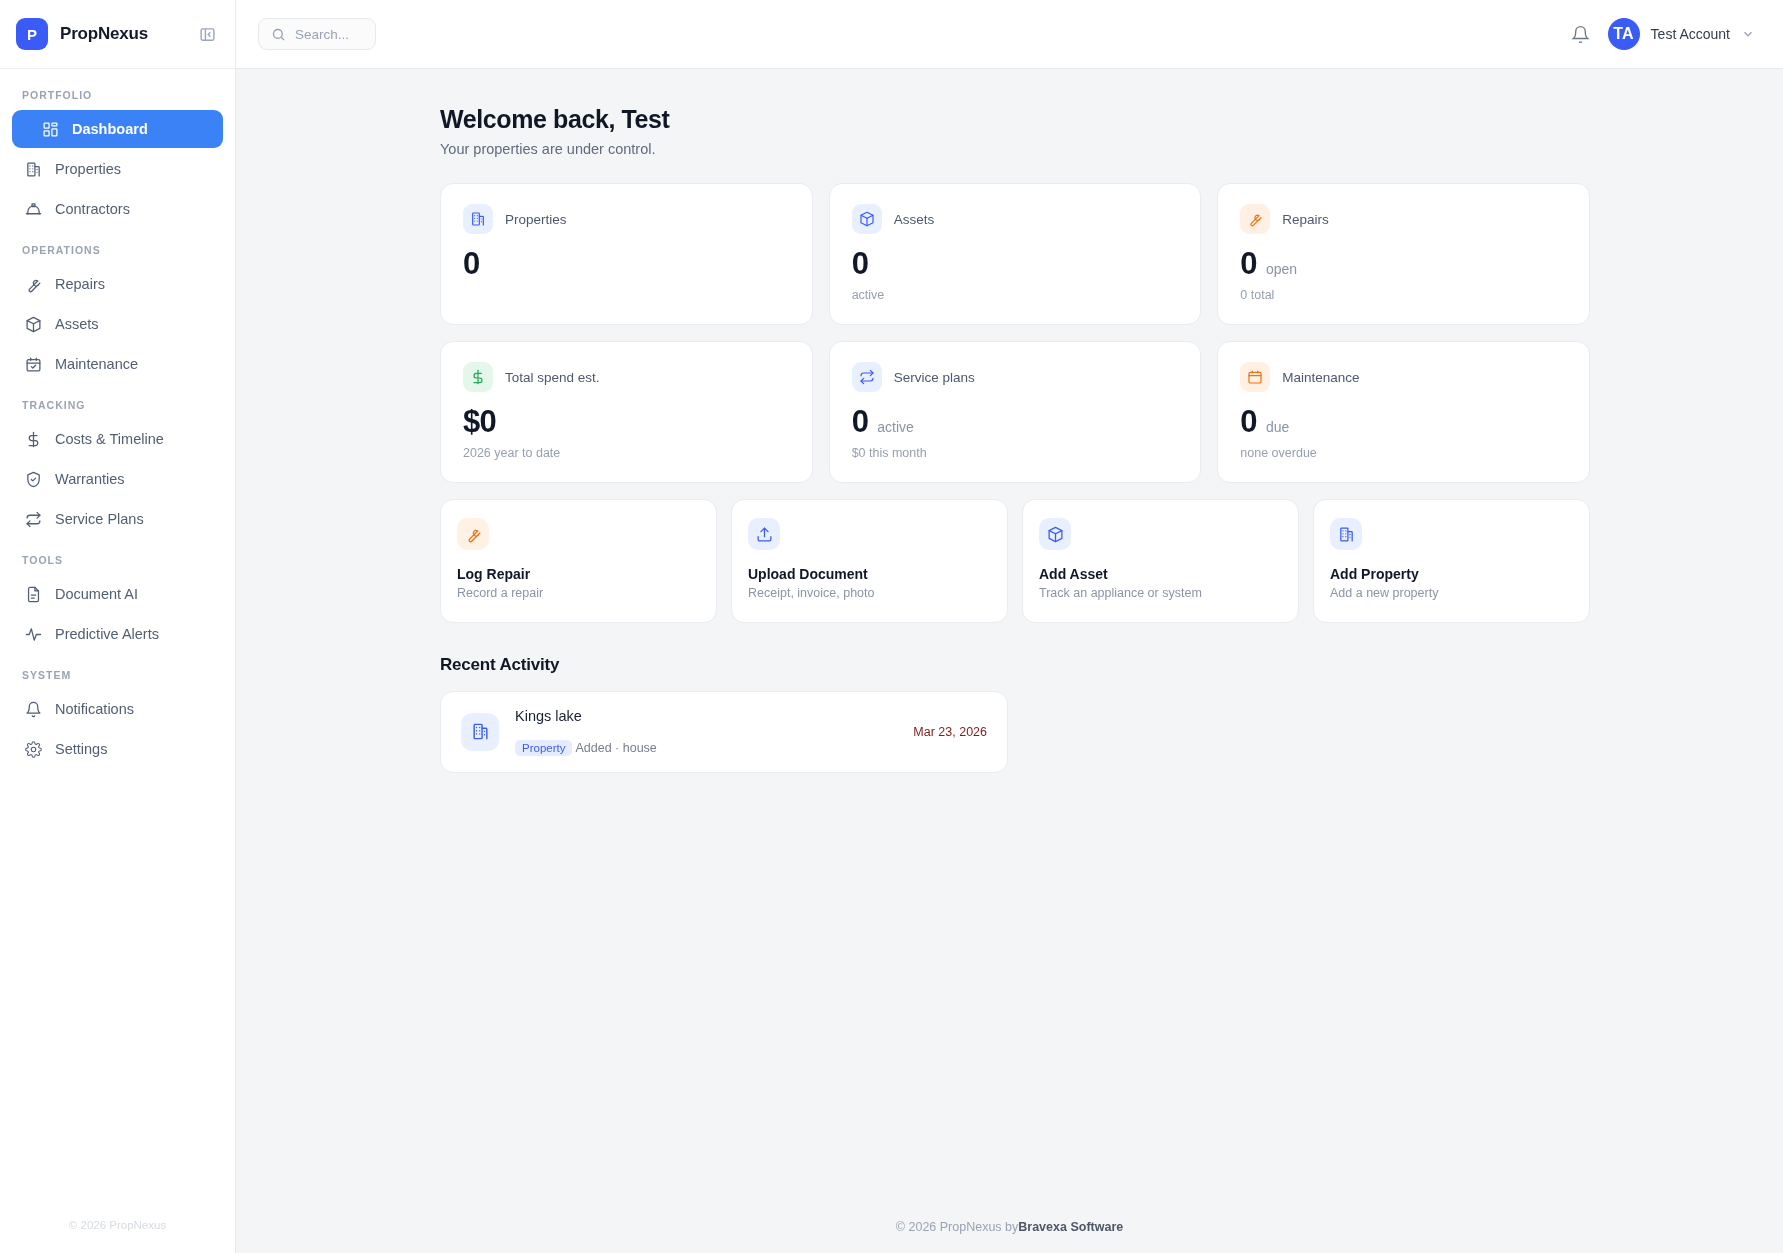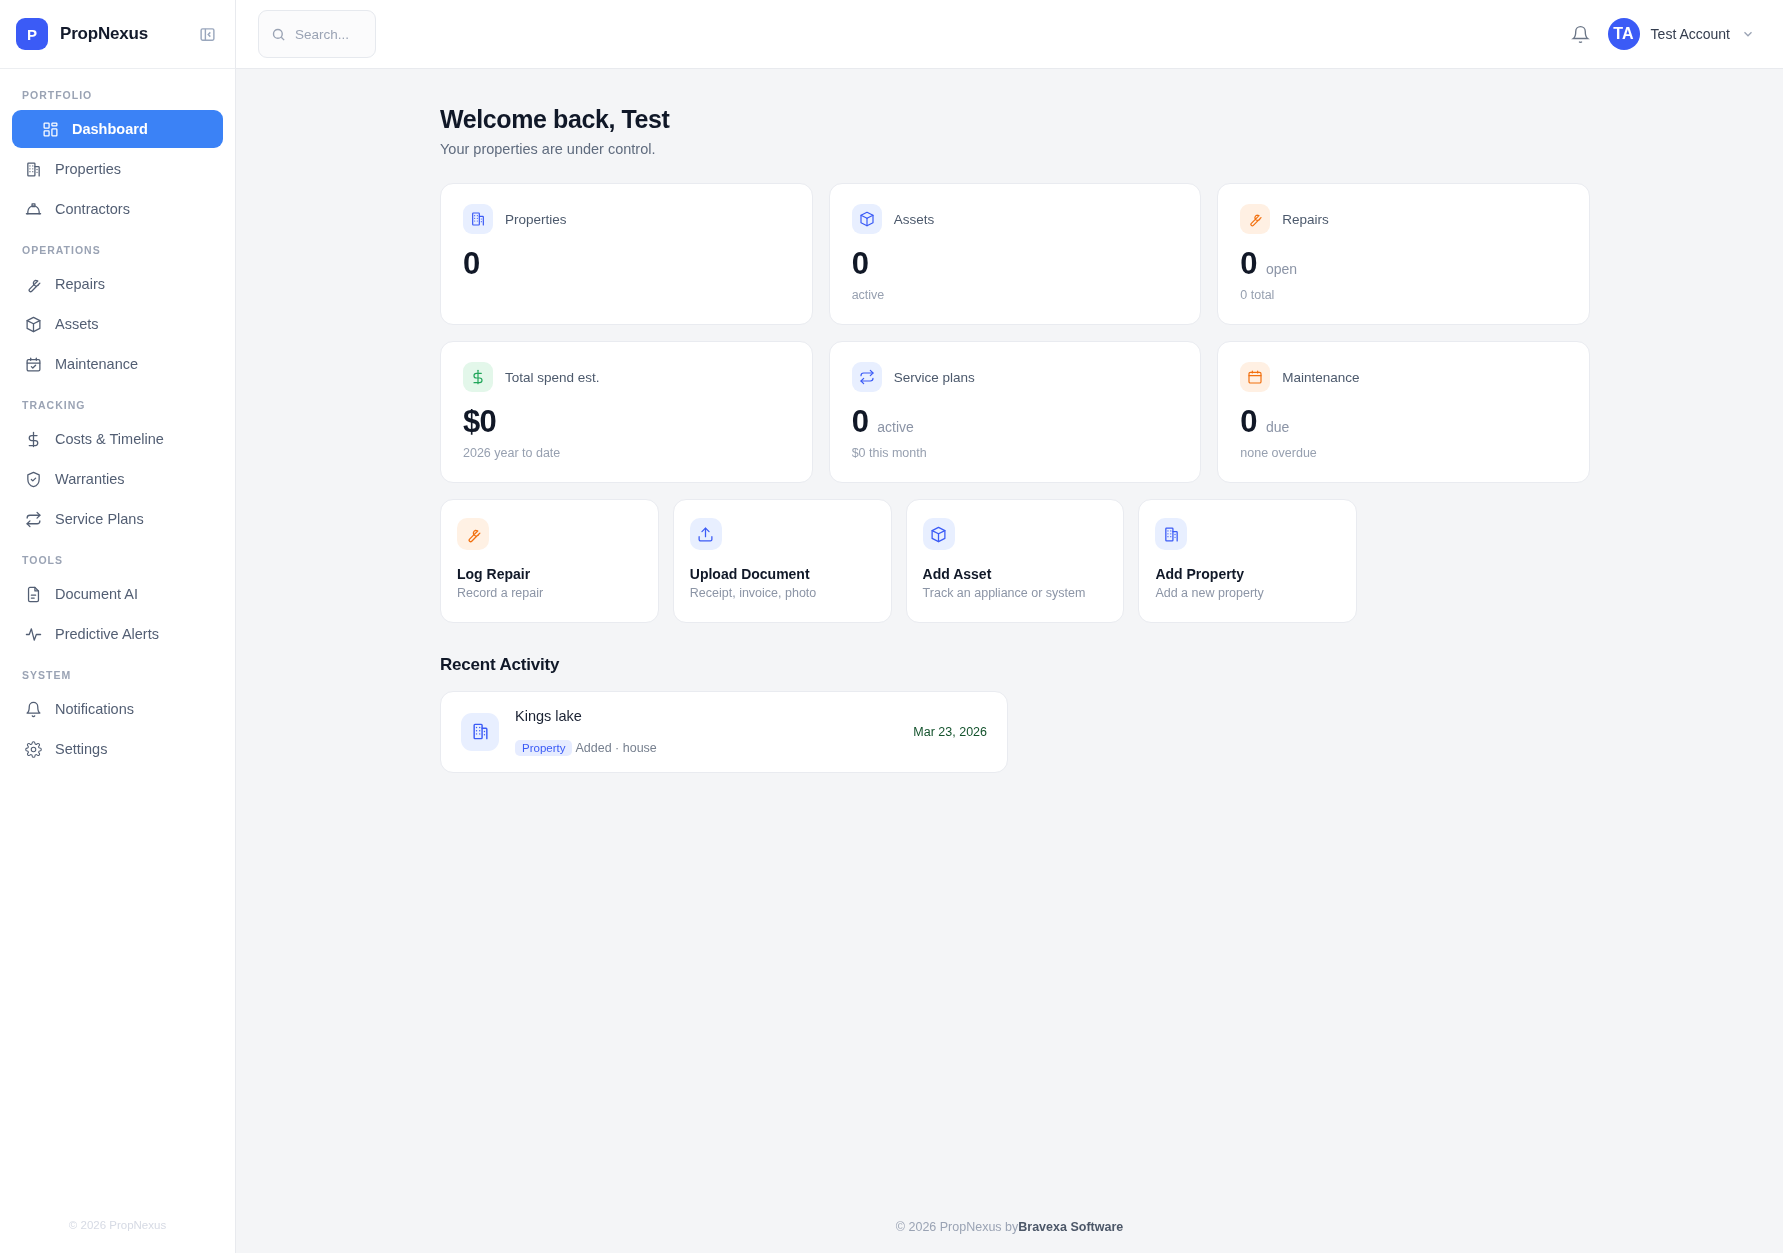--- a/index.html
+++ b/index.html
@@ -60,21 +60,21 @@
 
   
   .main { flex: 1 1 auto; display: flex; flex-direction: column; height: 1253px; background: #f4f5f7; }
   .topbar {
     height: 69px; flex: 0 0 69px; background: #ffffff;
     border-bottom: 1px solid #e8eaee;
     display: flex; align-items: center; padding: 0 28px 0 22px;
   }
   .search-box {
     display: flex; align-items: center; gap: 9px;
-    height: 48px; width: 118px; padding: 0 12px;
+    height: 32px; width: 118px; padding: 0 12px;
     border: 1px solid #e6e9ee; border-radius: 9px;
     background: #fbfbfc; color: #9aa3b4; font-size: 13.5px; cursor: text;
   }
   .topbar-right { margin-left: auto; display: flex; align-items: center; gap: 18px; }
   .bell { color: #6b7687; cursor: pointer; display: flex; }
   .account { display: flex; align-items: center; gap: 11px; cursor: pointer; }
   .avatar {
     width: 32px; height: 32px; border-radius: 50%;
     background: #3b5bf6; color: #fff; font-size: 16px; font-weight: bold;
     display: flex; align-items: center; justify-content: center; letter-spacing: .3px;
@@ -103,21 +103,21 @@
   }
   .stat-title { font-size: 13.5px; color: #4c596c; }
   .stat-valrow { display: flex; align-items: baseline; gap: 9px; margin-top: 14px; }
   .stat-val { font-size: 31px; font-weight: bold; color: #111827; letter-spacing: -.7px; line-height: 1; }
   .stat-unit { font-size: 14px; color: #8b94a6; }
   .stat-sub { font-size: 12.5px; color: #97a0b0; margin-top: 9px; }
 
   h2.section { font-size: 17px; font-weight: bold; color: #101828; margin-top: 32px; letter-spacing: -.2px; }
 
   .qa-grid {
-    display: grid; grid-template-columns: repeat(5, 1fr);
+    display: grid; grid-template-columns: repeat(4, 1fr);
     gap: 14px; margin-top: 16px; max-width: 1150px;
   }
   .qa-card {
     background: #fff; border: 1px solid #e9ebf0; border-radius: 13px;
     padding: 18px 16px 20px 16px; min-height: 105px; cursor: pointer;
   }
   .qa-ico {
     width: 32px; height: 32px; border-radius: 10px;
     display: flex; align-items: center; justify-content: center; margin-bottom: 16px;
   }
@@ -134,21 +134,21 @@
     display: flex; align-items: center; justify-content: center; flex: 0 0 38px; color: #3b5bf6;
   }
   .act-main { flex: 1 1 auto; }
   .act-title { font-size: 14.5px; color: #1a2233; }
   .act-meta { display: flex; align-items: center; gap: 3px; margin-top: 16px; }
   .badge {
     background: #e6ecff; color: #3b5bf6; border-radius: 5px;
     font-size: 11.5px; padding: 2px 7px;
   }
   .act-desc { font-size: 12.5px; color: #77808f; }
-  .act-date { font-size: 12.5px; color: #14532d; }
+  .act-date { font-size: 12.5px; color: #7f1d1d; }
 
   .footer {
     height: 52px; flex: 0 0 52px;
     display: flex; align-items: center; justify-content: center;
     font-size: 12.5px; color: #9aa3b4;
   }
   .footer b { color: #4c5768; font-weight: bold; }
 </style>
 </head>
 <body>

